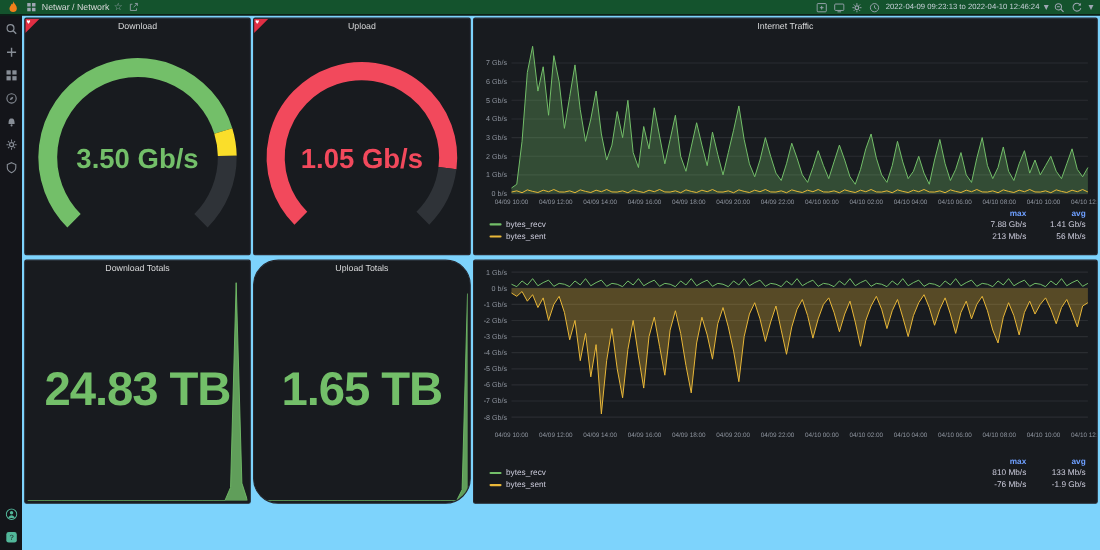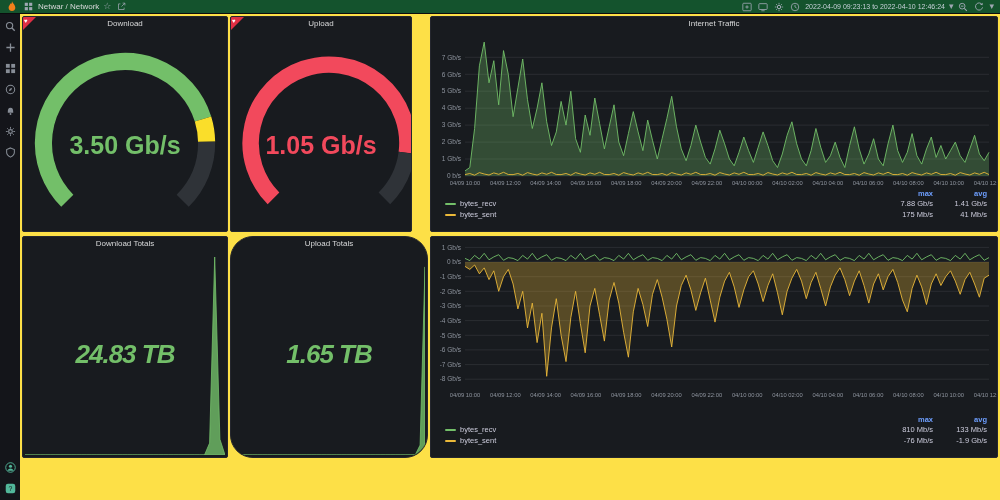--- a/index.html
+++ b/index.html
@@ -29,21 +29,21 @@
   
   .sidebar {
     position:absolute; left:0; top:14px; bottom:0; width:20px;
     background:#14151a; display:flex; flex-direction:column; align-items:center;
     padding:7px 0 6px 0; gap:10px; z-index:9;
   }
   .sicon { width:11px; height:11px; color:#878d96; cursor:pointer; flex:none; }
   .sicon svg { display:block; }
   .side-spacer { flex:1; }
   
-  .main { position:absolute; left:20px; top:14px; right:0; bottom:0; background:#fde047; }
+  .main { position:absolute; left:20px; top:14px; right:0; bottom:0; background:#7dd3fc; }
   .panel {
     position:absolute; background:#181b1f; border:1px solid #25272e; border-radius:2px;
     display:flex; flex-direction:column; overflow:hidden;
   }
   .panel-title {
     height:14px; line-height:14px; flex:none; text-align:center;
     font-size:8px; color:#d8d9da; cursor:pointer; white-space:nowrap;
   }
   .alert-corner {
     position:absolute; left:0; top:0; width:0; height:0; z-index:3;
@@ -57,21 +57,21 @@
   .gauge-wrap svg { position:absolute; inset:0; }
   .gauge-value {
     position:absolute; inset:0; z-index:2; display:flex; align-items:center; justify-content:center;
     font-size:25px; font-weight:700; transform:translateY(14px); pointer-events:none;
   }
   
   .stat-wrap { position:relative; flex:1; }
   .spark-layer { position:absolute; inset:2px; }
   .stat-value {
     position:absolute; inset:0; z-index:2; display:flex; align-items:center; justify-content:center;
-    font-size:26px; font-weight:700; pointer-events:none; letter-spacing:-1px;font-style:italic;
+    font-size:43px; font-weight:700; pointer-events:none; letter-spacing:-1px;
   }
   
   .chart-area { flex:1; min-height:0; position:relative; cursor:crosshair; }
   .legend { flex:none; height:44px; padding:1px 10px 2px 14px; font-size:7.5px; overflow:hidden; }
   .lrow { display:flex; align-items:center; height:11px; }
   .lrow.lhead { height:10px; }
   .ldash { width:11px; height:2px; border-radius:1px; margin-right:4px; flex:none; }
   .lname { flex:1; color:#ccccdc; cursor:pointer; white-space:nowrap; }
   .lval { width:54px; text-align:right; color:#ccccdc; white-space:nowrap; }
   .lhead-txt { color:#6e9fff; font-weight:700; }
@@ -216,21 +216,21 @@
     <div class="gauge-wrap">
       <div class="gauge-value" style="color: rgb(115, 191, 105);">3.50 Gb/s</div>
     <svg width="204" height="200">
           <path d="M44.3,169.7 A81.6,81.6 0 1 1 180.0,88.0" stroke="#73BF69" stroke-width="17.136000000000003" fill="none" stroke-linecap="butt"></path>
           <path d="M180.0,88.0 A81.6,81.6 0 0 1 183.6,110.7" stroke="#FADE2A" stroke-width="17.136000000000003" fill="none" stroke-linecap="butt"></path>
           <path d="M183.6,110.8 A81.6,81.6 0 0 1 159.7,169.7" stroke="#2f3338" stroke-width="17.136000000000003" fill="none" stroke-linecap="butt"></path>
         </svg>
       </div>
   </section>
 
-  <section class="panel" style="left:210px; top:2px; width:182px; height:216px;">
+  <section class="panel" style="left:210px; top:2px; width:198px; height:216px;">
     <div class="alert-corner">
         <span>♥</span>
       </div>
     <div class="panel-title">Upload</div>
     <div class="gauge-wrap">
       <div class="gauge-value" style="color: rgb(242, 73, 92);">1.05 Gb/s</div>
     <svg width="196" height="200">
           <path d="M42.5,167.4 A78.4,78.4 0 1 1 175.8,121.8" stroke="#F2495C" stroke-width="16.464000000000002" fill="none" stroke-linecap="butt"></path>
           <path d="M175.8,121.9 A78.4,78.4 0 0 1 153.4,167.4" stroke="#2f3338" stroke-width="16.464000000000002" fill="none" stroke-linecap="butt"></path>
         </svg>
@@ -282,22 +282,22 @@
       </div>
       <div class="lrow">
         <span class="ldash" style="background: rgb(115, 191, 105);"></span>
         <span class="lname">bytes_recv</span>
         <span class="lval">7.88 Gb/s</span>
         <span class="lval">1.41 Gb/s</span>
       </div>
       <div class="lrow">
         <span class="ldash" style="background: rgb(234, 184, 57);"></span>
         <span class="lname">bytes_sent</span>
-        <span class="lval">175 Mb/s</span>
-        <span class="lval">41 Mb/s</span>
+        <span class="lval">213 Mb/s</span>
+        <span class="lval">56 Mb/s</span>
       </div>
     </div>
   </section>
 
   <section class="panel" style="left:2px; top:222px; width:206px; height:222px;">
     <div class="panel-title">Download Totals</div>
     <div class="stat-wrap">
       <div class="spark-layer"><svg width="200" height="202">
             <path d="M0,202L0.0,202.0L5.1,202.0L10.3,202.0L15.4,202.0L20.5,202.0L25.6,202.0L30.8,202.0L35.9,202.0L41.0,202.0L46.2,202.0L51.3,202.0L56.4,202.0L61.5,202.0L66.7,202.0L71.8,202.0L76.9,202.0L82.1,202.0L87.2,202.0L92.3,202.0L97.4,202.0L102.6,202.0L107.7,202.0L112.8,202.0L117.9,202.0L123.1,202.0L128.2,202.0L133.3,202.0L138.5,202.0L143.6,202.0L148.7,202.0L153.8,202.0L159.0,202.0L164.1,202.0L169.2,202.0L174.4,202.0L179.5,202.0L184.6,190.1L189.7,4.0L194.9,186.2L200.0,202.0L200,202Z" fill="#73BF69" fill-opacity="0.8" stroke="#73BF69" stroke-width="0.8"></path>
           </svg></div>

